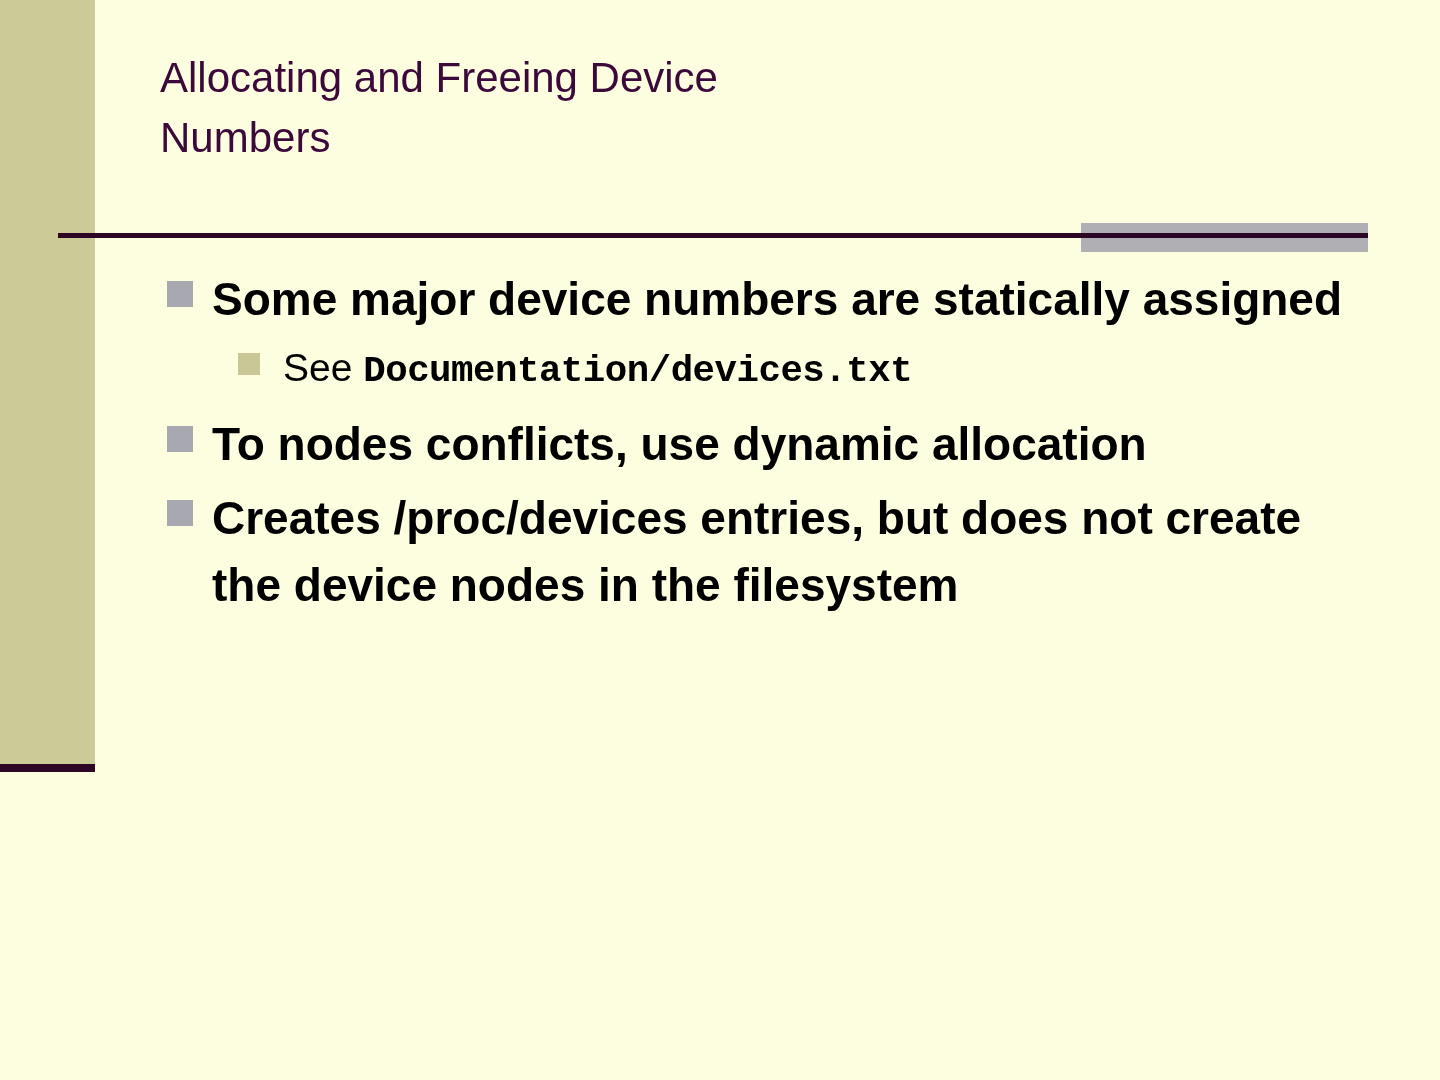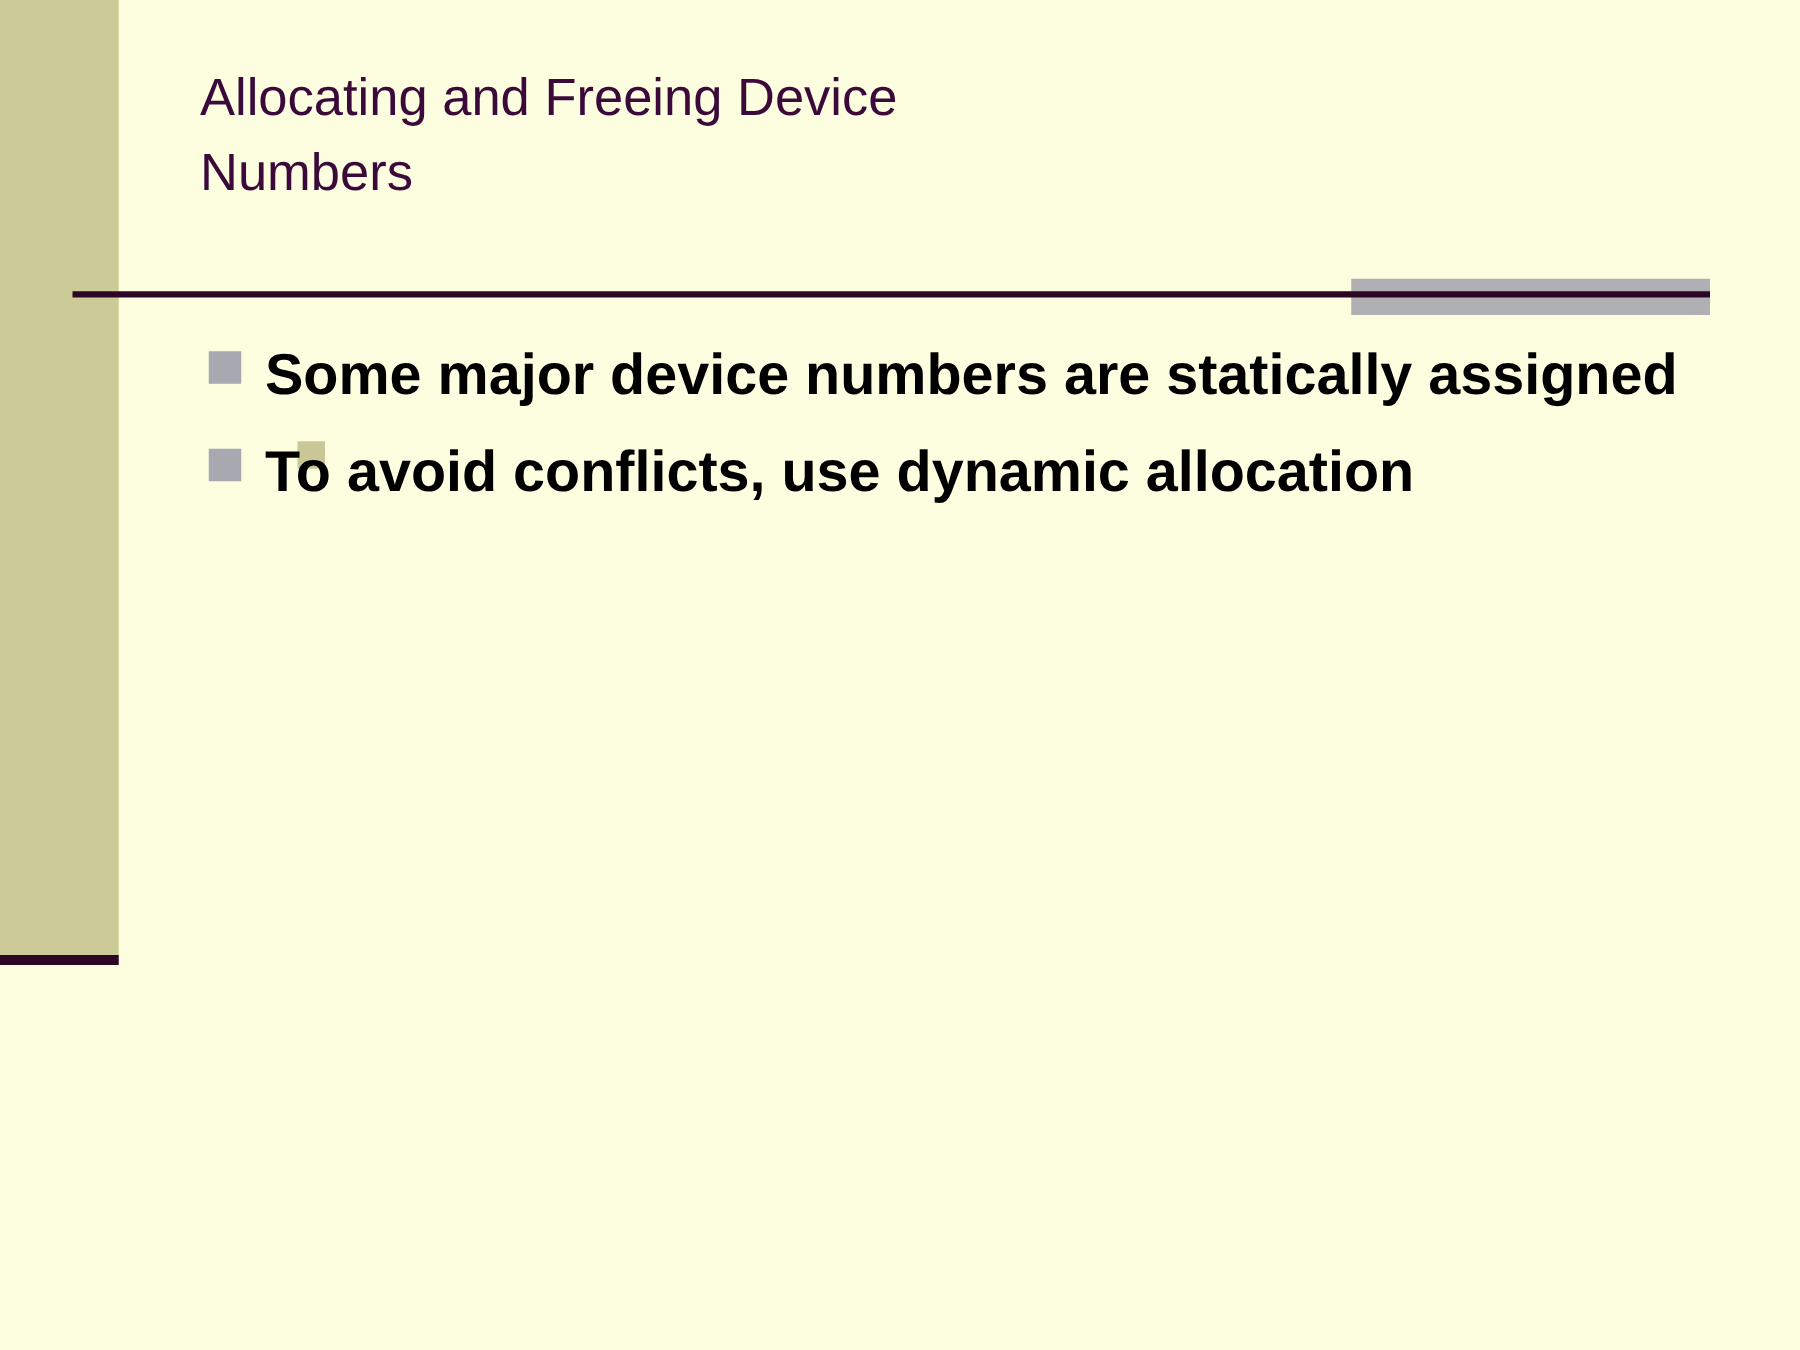--- a/index.html
+++ b/index.html
@@ -144,22 +144,27 @@
 
   <div class="body">
 
     <div class="bullet-row level-1">
       <span class="bullet-marker"></span>
       <span class="bullet-text">Some major device numbers are statically assigned</span>
     </div>
 
     <div class="bullet-row level-2">
       <span class="bullet-marker"></span>
+      <span class="bullet-text"><span>See </span><span class="mono">Documentation/devices.txt</span></span>
     </div>
 
     <div class="bullet-row level-1">
       <span class="bullet-marker"></span>
-      <span class="bullet-text">To avoid conflicts, use dynamic allocation</span>
+      <span class="bullet-text">To nodes conflicts, use dynamic allocation</span>
     </div>
 
+    <div class="bullet-row level-1">
+      <span class="bullet-marker"></span>
+      <span class="bullet-text">Creates /proc/devices entries, but does not create the device nodes in the filesystem</span>
+    </div>
 
   </div>
 </div>
 
 </body></html>

